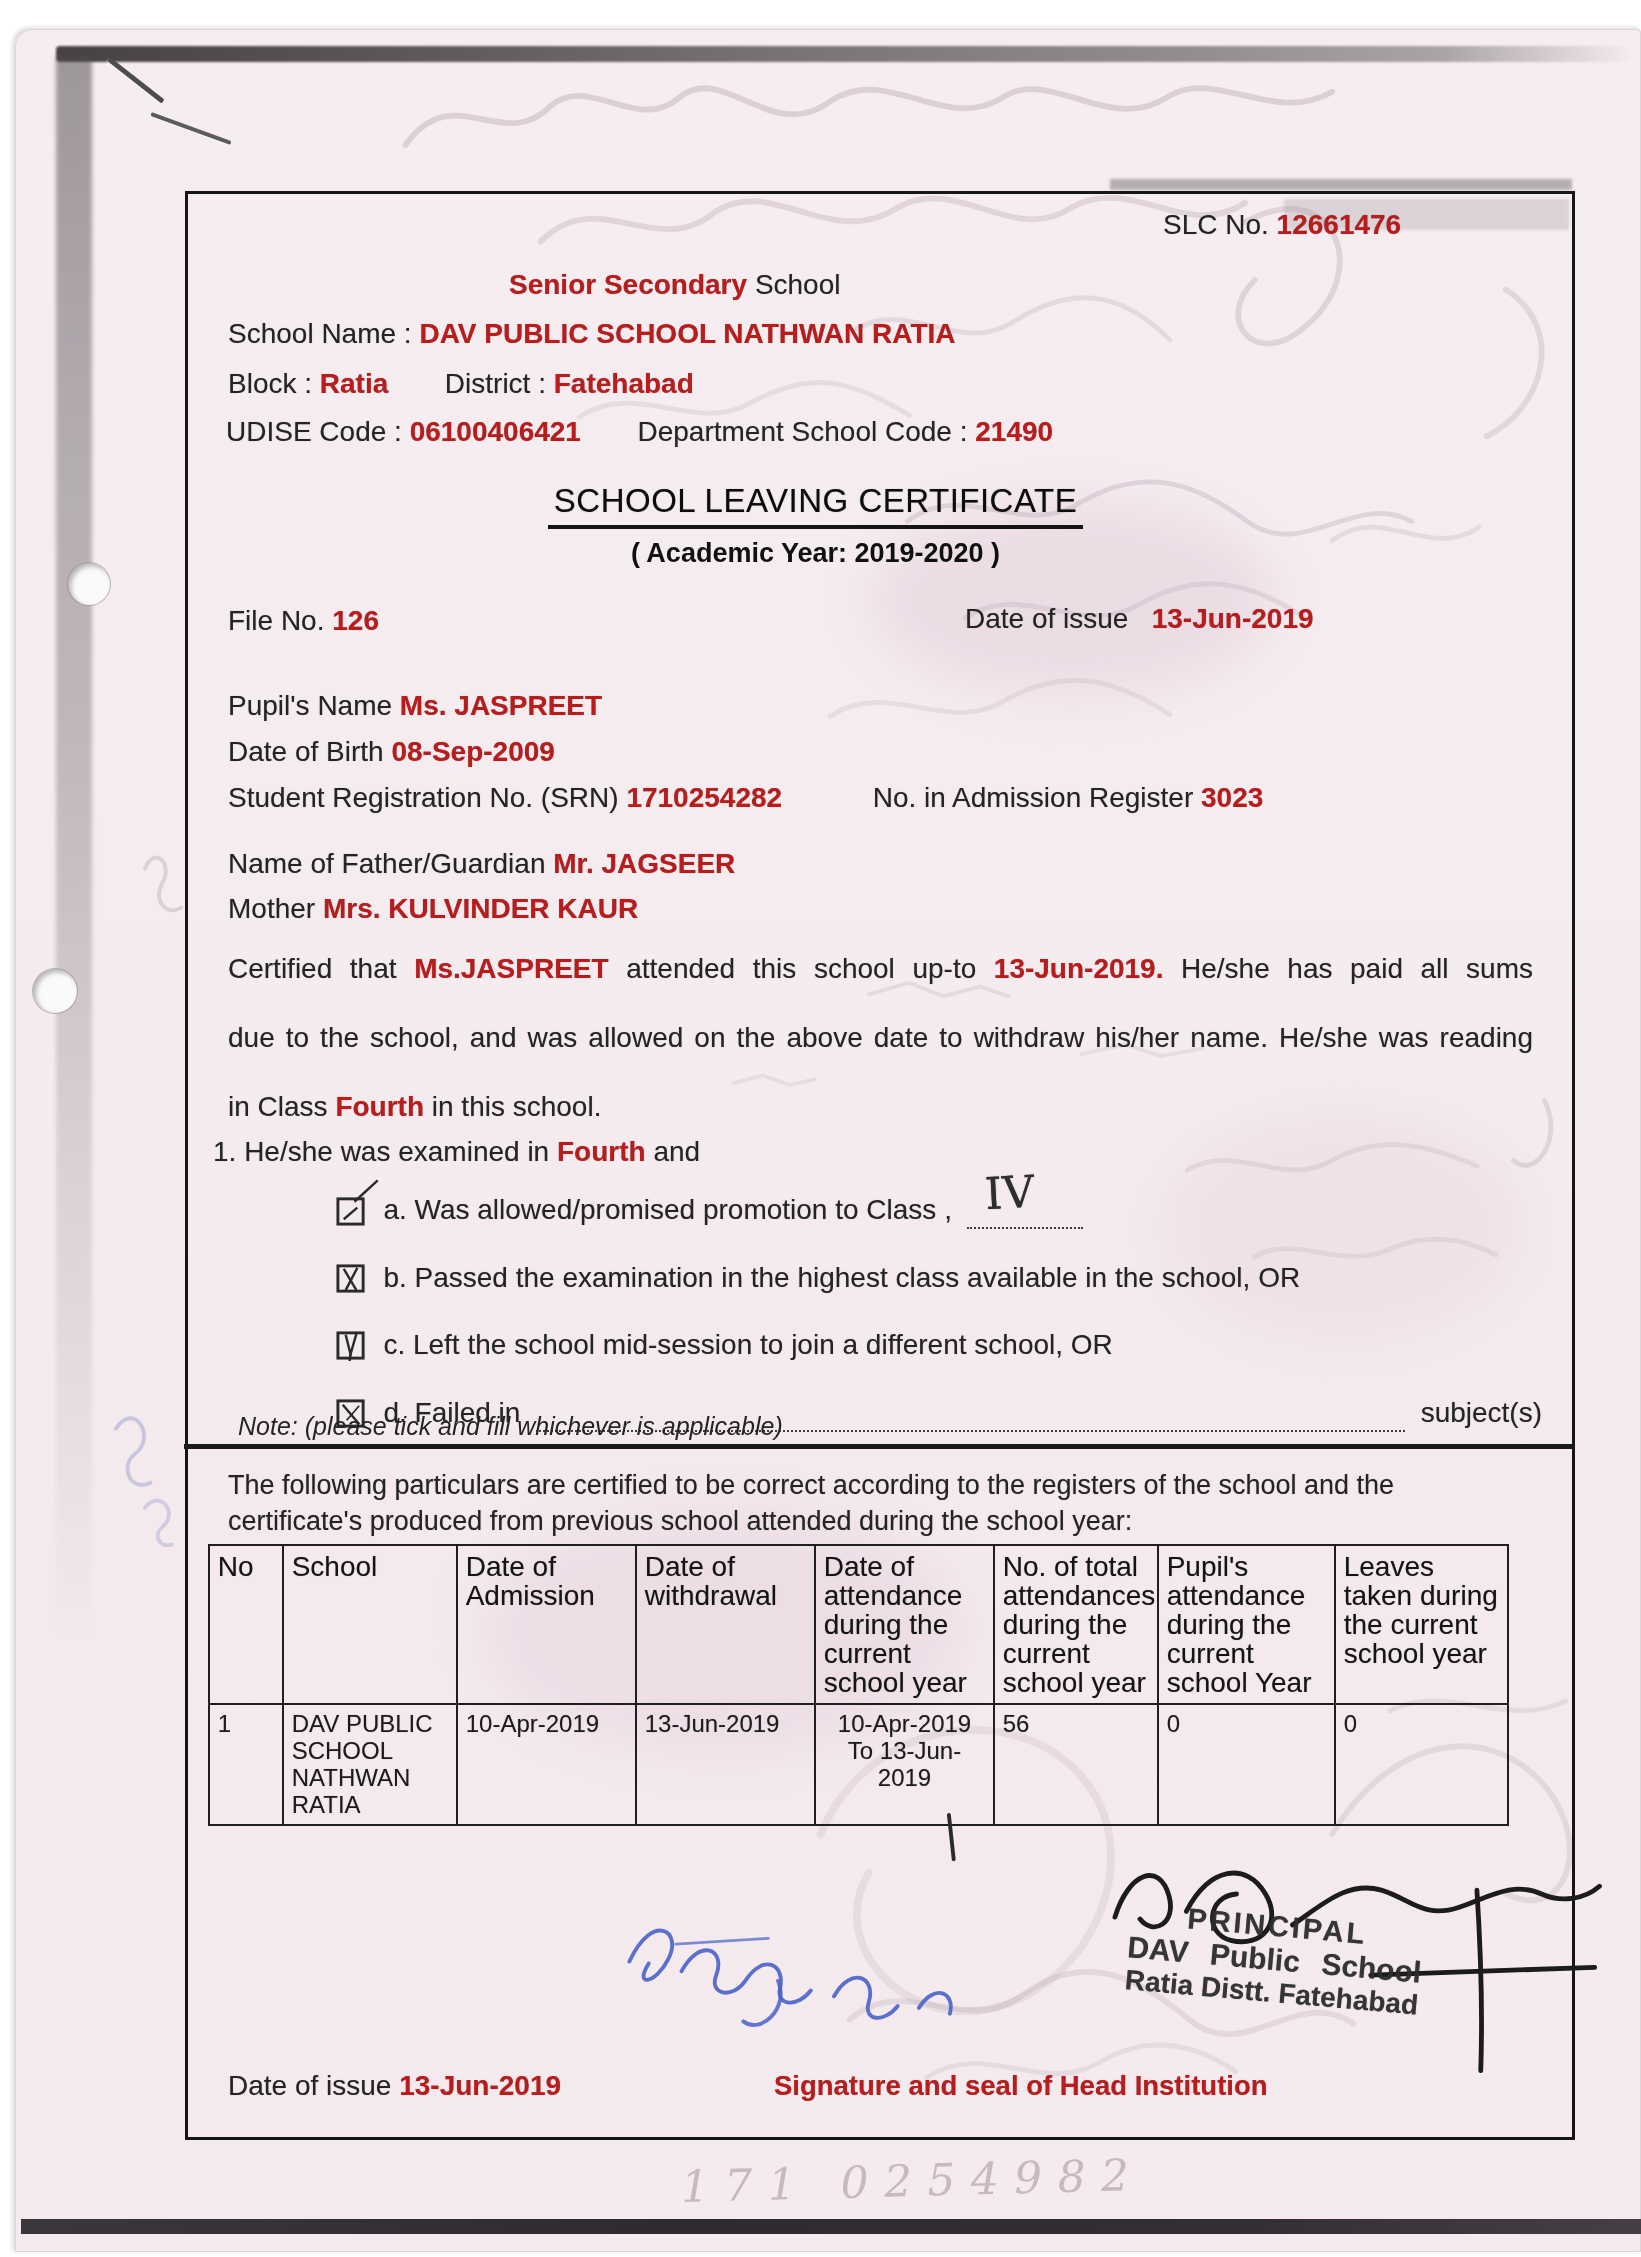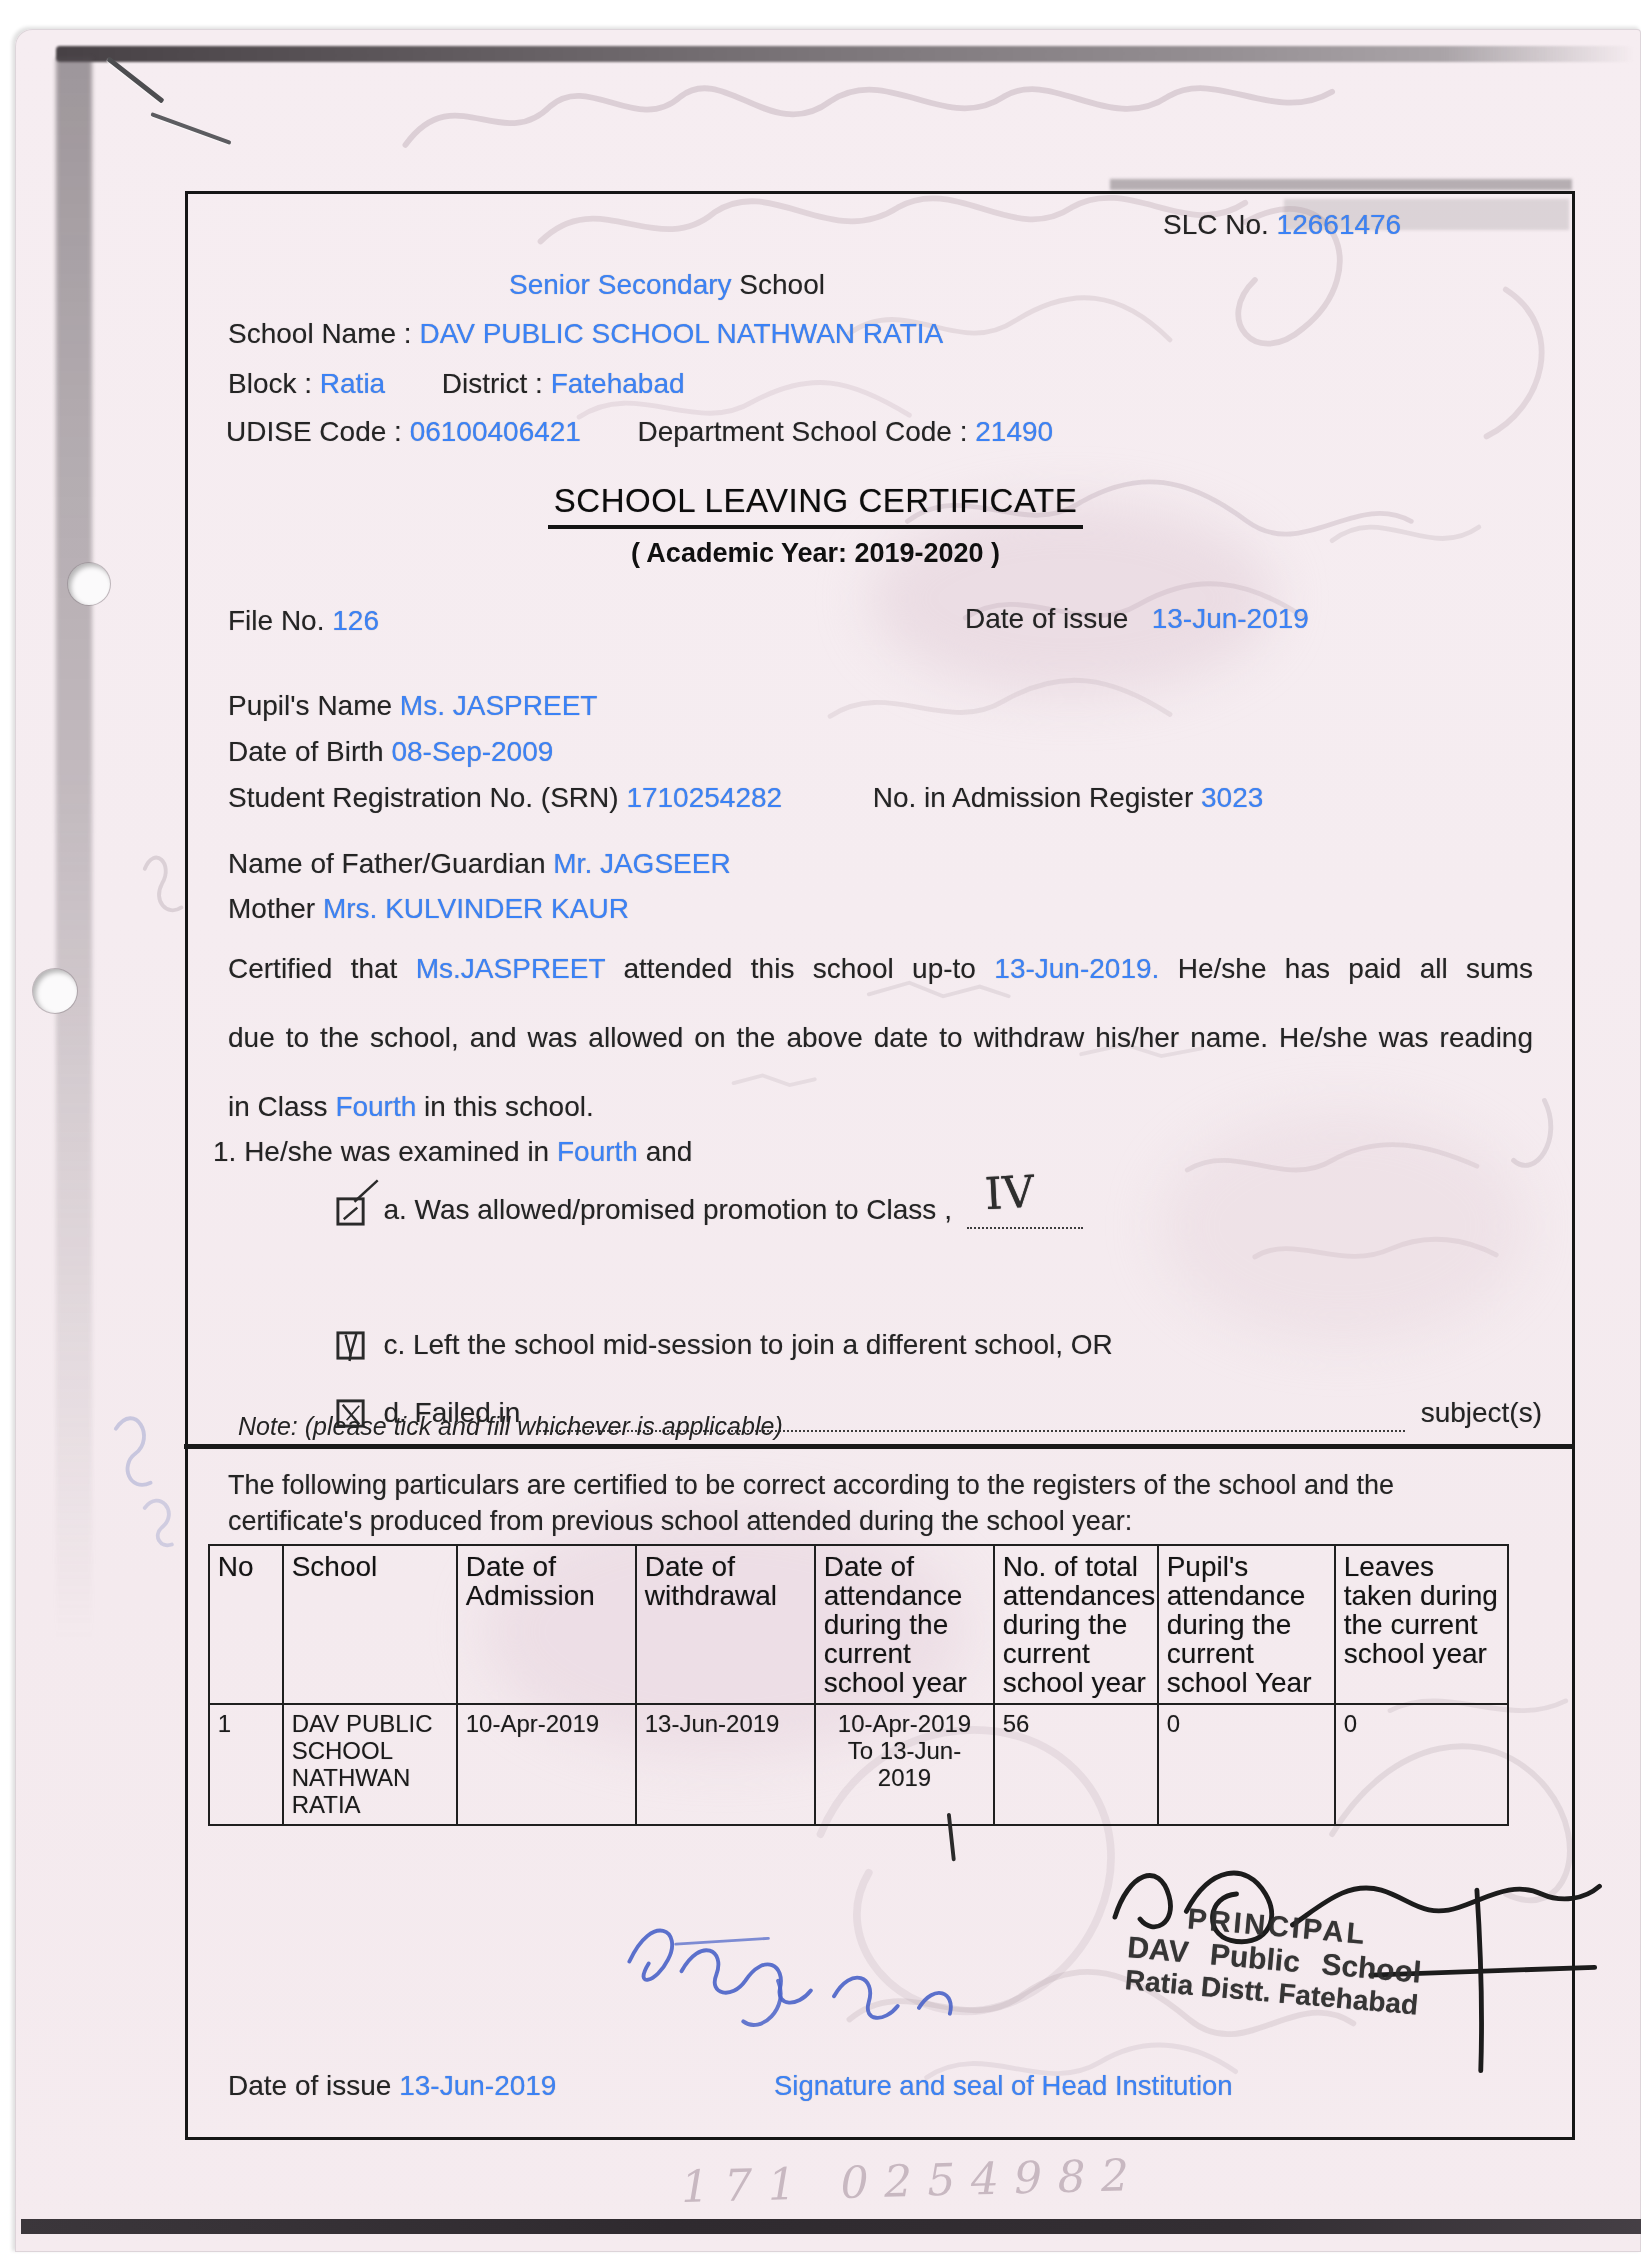--- a/index.html
+++ b/index.html
@@ -21,21 +21,21 @@
         box-shadow:inset 2.9px 2.9px 5.8px rgba(0,0,0,.28), 0 0 0 1px rgba(135,128,133,.5);}
   .smudge{position:absolute;filter:blur(1.4px);}
   .bottom-bar{position:absolute;left:21px;top:2219px;width:1620px;height:14.5px;filter:blur(0.6px);
               background:linear-gradient(90deg,#3b363b 0%,#2f2a2f 40%,#332e33 75%,#453f45 100%);}
   
   .cert{position:absolute;left:185px;top:191px;width:1390px;height:1949px;
         border:3.9px solid #161616;box-sizing:border-box;}
   .cert .abs{position:absolute;}
   .txt{font-size:28px;}
   .lbl{color:#242424;text-shadow:0 0 1px rgba(40,40,40,.35);}
-  b,.bold{font-weight:normal;color:#3b82f6;text-shadow:0 0 1px rgba(10,10,10,.4);}
+  b,.bold{font-weight:bold;color:#b91c1c;text-shadow:0 0 1px rgba(10,10,10,.4);}
   .title-wrap{text-align:center;}
   .title-main{display:inline-block;font-size:33px;font-weight:normal;color:#0c0c0c;
               border-bottom:4.8px solid #141414;padding:0 5.8px 4.8px 5.8px;letter-spacing:0.5px;
               text-shadow:0 0 1px rgba(10,10,10,.4);}
   .title-acad{font-size:27px;font-weight:bold;margin-top:9.7px;color:#101010;}
   .jline{width:1305px;text-align:justify;text-align-last:justify;}
   .para-lines div{height:69px;}
   .opt-row{display:flex;align-items:flex-start;font-size:28px;}
   .cbx{width:33px;height:33px;margin-right:15.4px;margin-top:0;overflow:visible;flex:none;}
   .cbx path,.cbx rect,.cbx line{stroke:#2a2a2a;fill:none;}
@@ -216,20 +216,28 @@
         <rect x="3" y="5" width="26" height="26" stroke-width="3"></rect>
         <path d="M9,26 L23,14" stroke-width="2.5"></path>
         <path d="M20,8 L44,-14" stroke-width="2.5"></path>
       </svg>
       <span class="lbl">a. Was allowed/promised promotion to Class ,</span>
       <span class="dotted-a">
         <span class="hand-iv">IV</span>
       </span>
     </div>
 
+    <div class="abs opt-row" style="left:147px;top:1068px;">
+      <svg class="cbx" viewBox="0 0 34 34">
+        <rect x="3" y="4" width="26" height="26" stroke-width="3"></rect>
+        <path d="M9,7 L22,29" stroke-width="2.5"></path>
+        <path d="M23,6 L11,29" stroke-width="2.5"></path>
+      </svg>
+      <span class="lbl">b. Passed the examination in the highest class available in the school, OR</span>
+    </div>
 
     <div class="abs opt-row" style="left:147px;top:1135px;">
       <svg class="cbx" viewBox="0 0 34 34">
         <rect x="3" y="4" width="26" height="26" stroke-width="3"></rect>
         <path d="M11,6 L16,26 L22,5" stroke-width="2.5"></path>
         <path d="M16,26 L15,33" stroke-width="2.5"></path>
       </svg>
       <span class="lbl">c. Left the school mid-session to join a different school, OR</span>
     </div>
 

